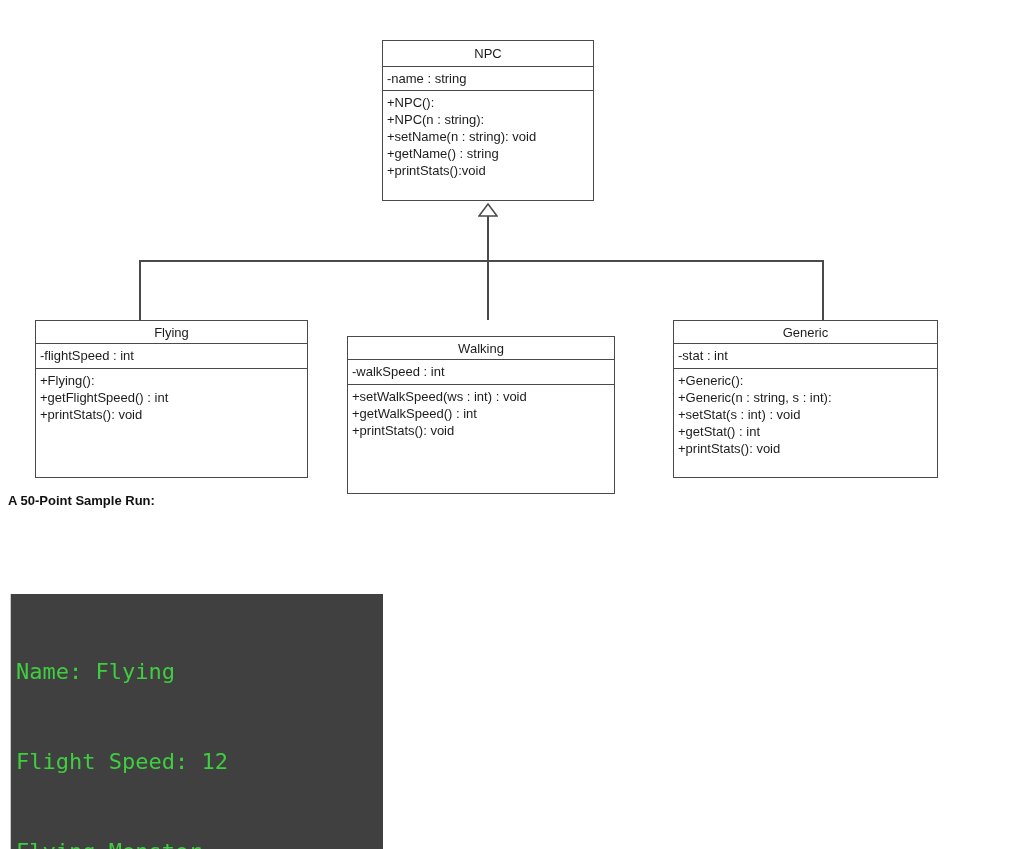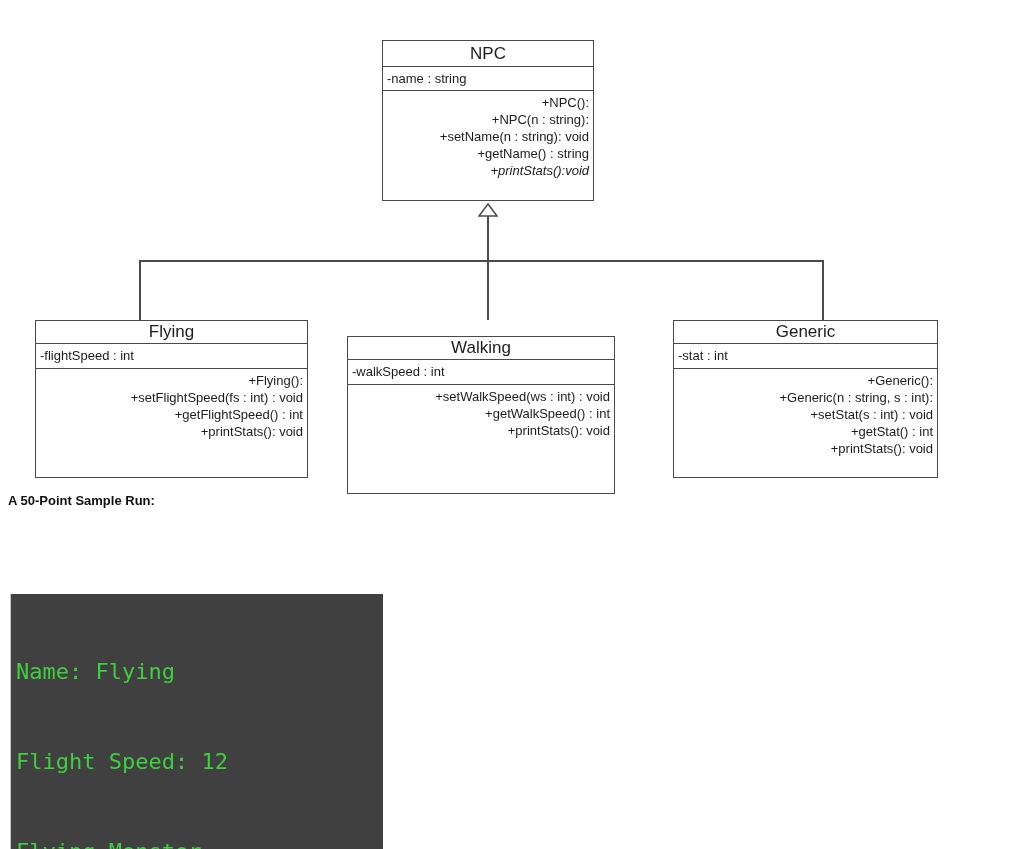--- a/index.html
+++ b/index.html
@@ -21,36 +21,35 @@
     color: #1c1c1c;
     font-size: 13px;
     display: flex;
     flex-direction: column;
   }
   .uml-title {
     border-bottom: 1.5px solid #4a4a4a;
     display: flex;
     align-items: center;
     justify-content: center;
-    font-size: 17px;
+    font-size: 13px;
     flex: 0 0 auto;
   }
   .uml-attrs {
     border-bottom: 1.5px solid #4a4a4a;
     padding: 3px 4px 0 4px;
     line-height: 17px;
     flex: 0 0 auto;
   }
   .uml-methods {
     padding: 3px 4px 0 4px;
     line-height: 17px;
     flex: 1 1 auto;
-    text-align: right;
   }
-  .italic { font-style: italic; }
+  .italic { }
 
   
   .line {
     position: absolute;
     background: #4a4a4a;
   }
   .tri {
     position: absolute;
     left: 478px;
     top: 203px;
@@ -114,21 +113,20 @@
   <div class="line" style="left:487px; top:260px; width:1.5px; height:60px;"></div>
   <div class="line" style="left:822px; top:260px; width:1.5px; height:60px;"></div>
 
   <div class="uml-class" style="left:35px; top:320px; width:273px; height:158px;">
     <div class="uml-title" style="height:23px">Flying</div>
     <div class="uml-attrs" style="height:25px">
       <div>-flightSpeed : int</div>
     </div>
     <div class="uml-methods">
       <div>+Flying():</div>
-      <div>+setFlightSpeed(fs : int) : void</div>
       <div>+getFlightSpeed() : int</div>
       <div>+printStats(): void</div>
     </div>
   </div>
 
   <div class="uml-class" style="left:347px; top:320px; width:268px; height:158px;margin-top:16px;">
     <div class="uml-title" style="height:23px">Walking</div>
     <div class="uml-attrs" style="height:25px">
       <div>-walkSpeed : int</div>
     </div>

